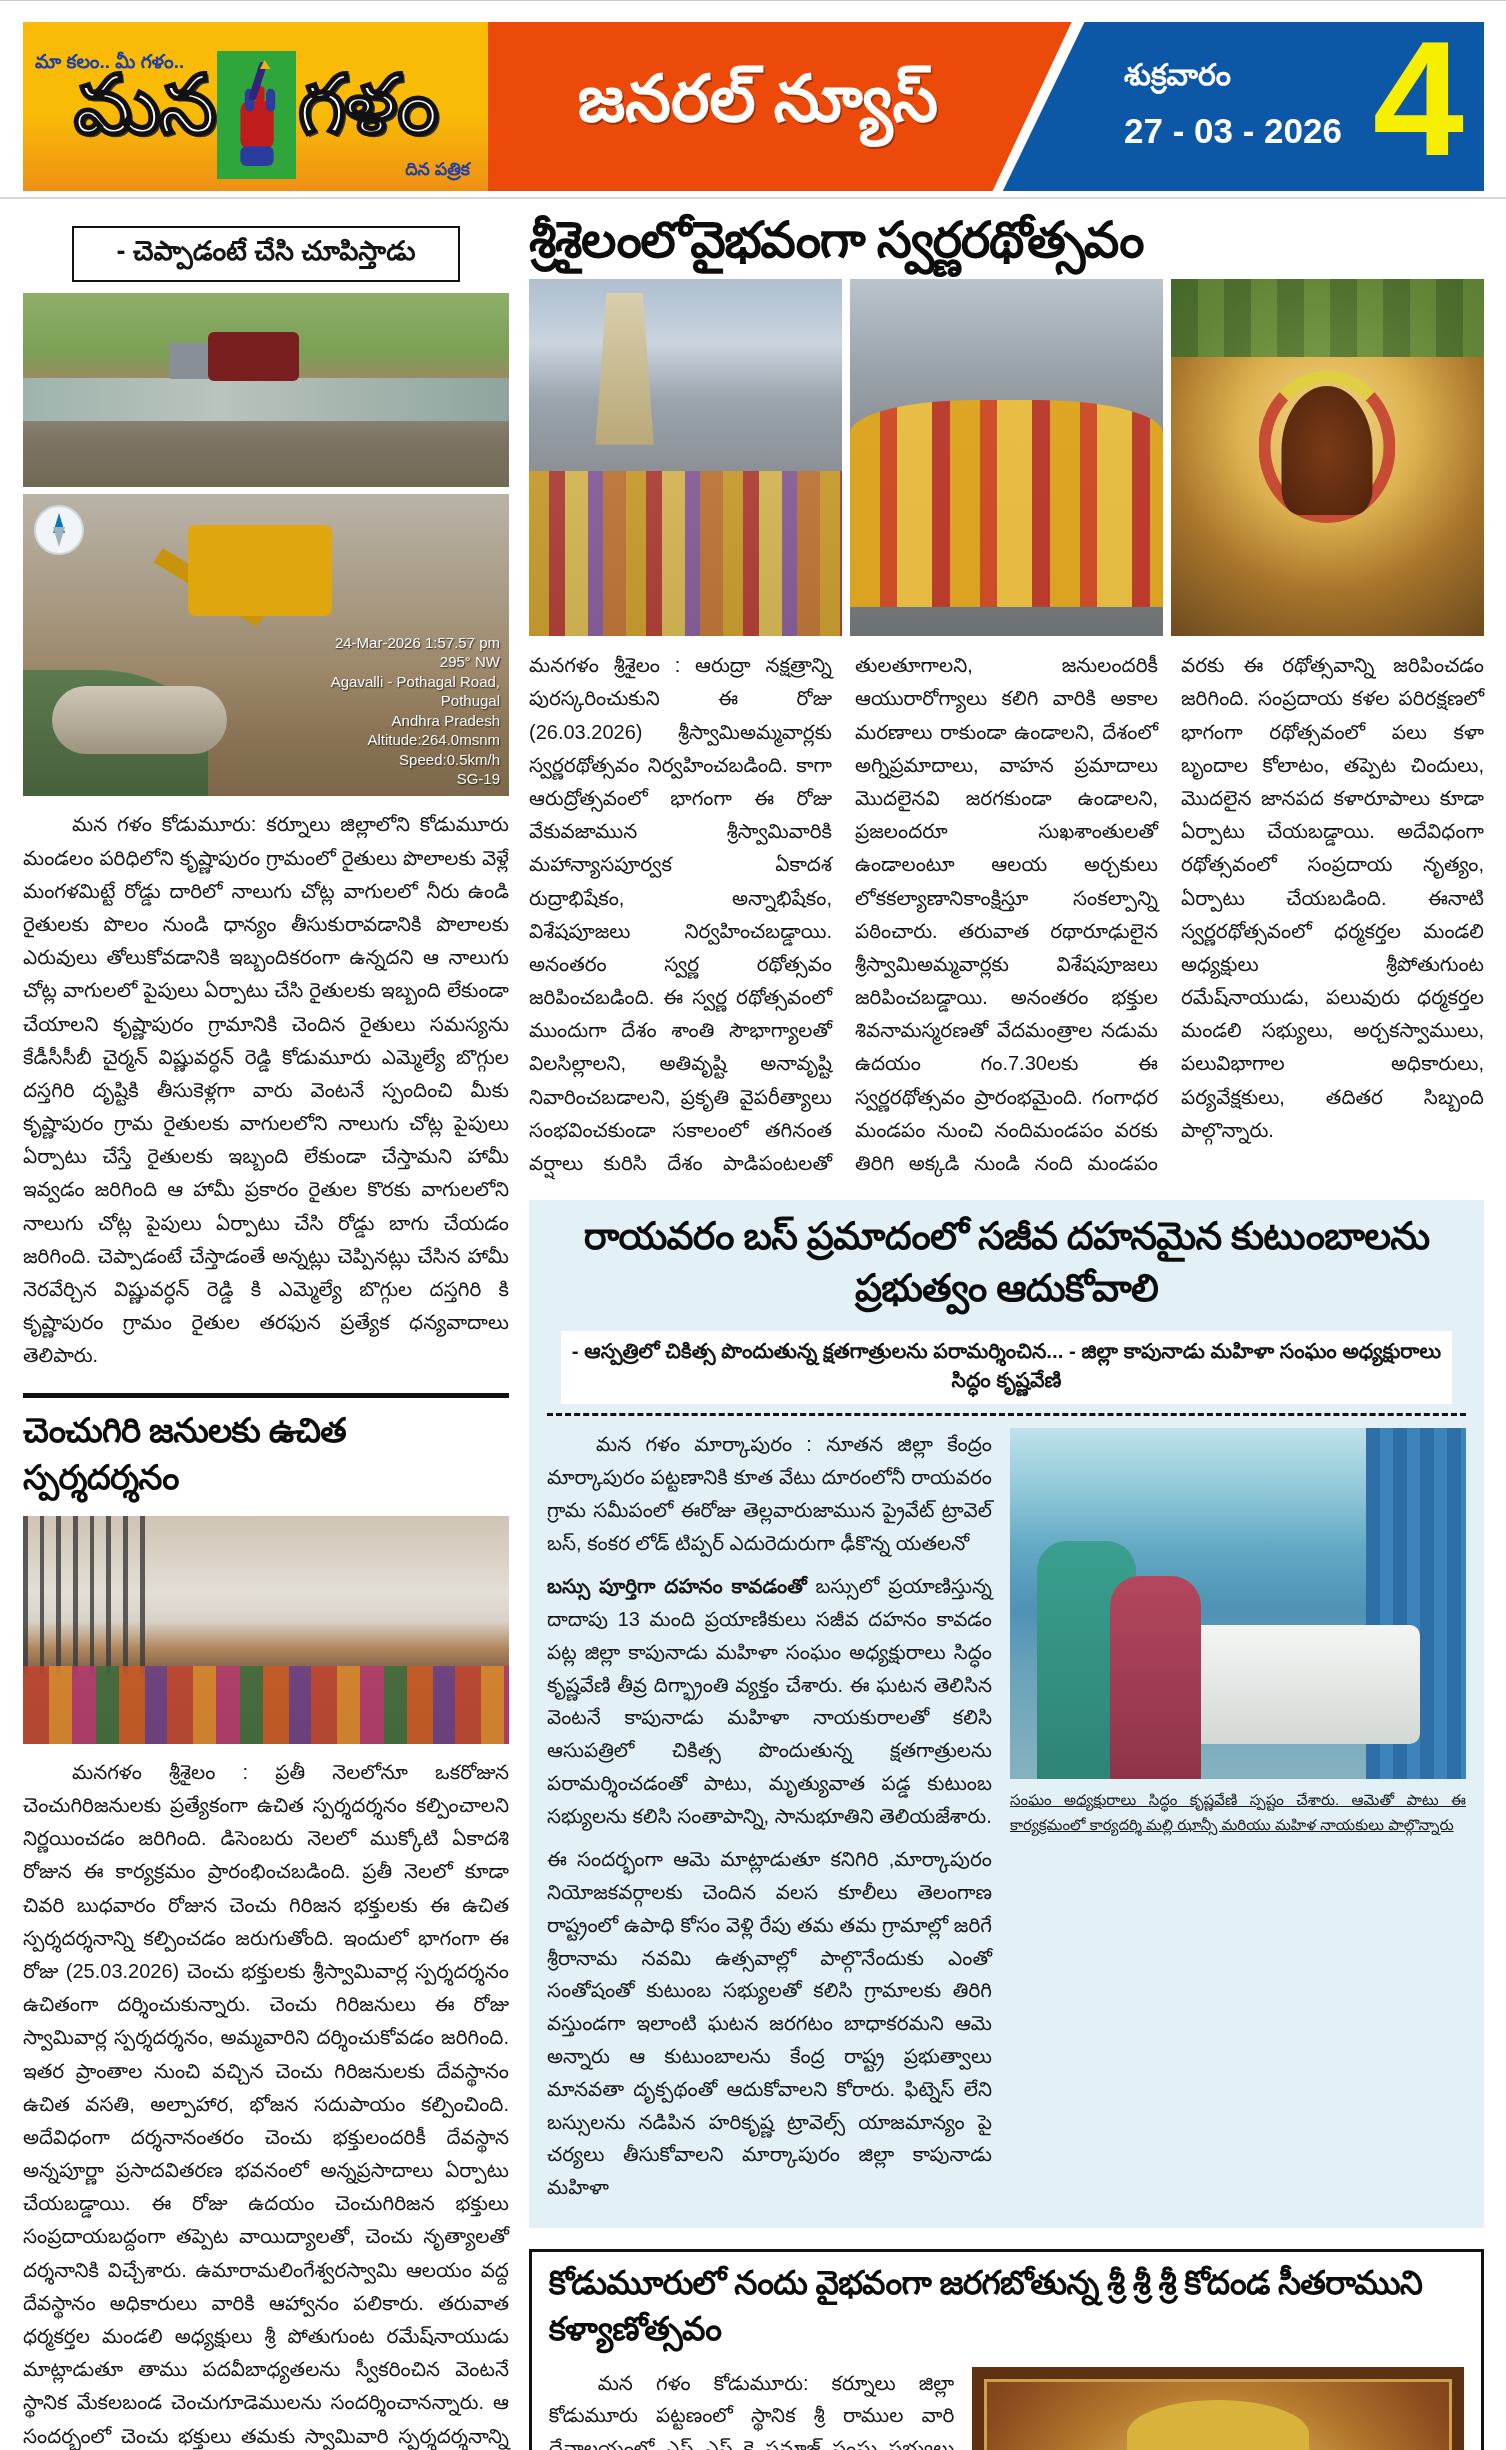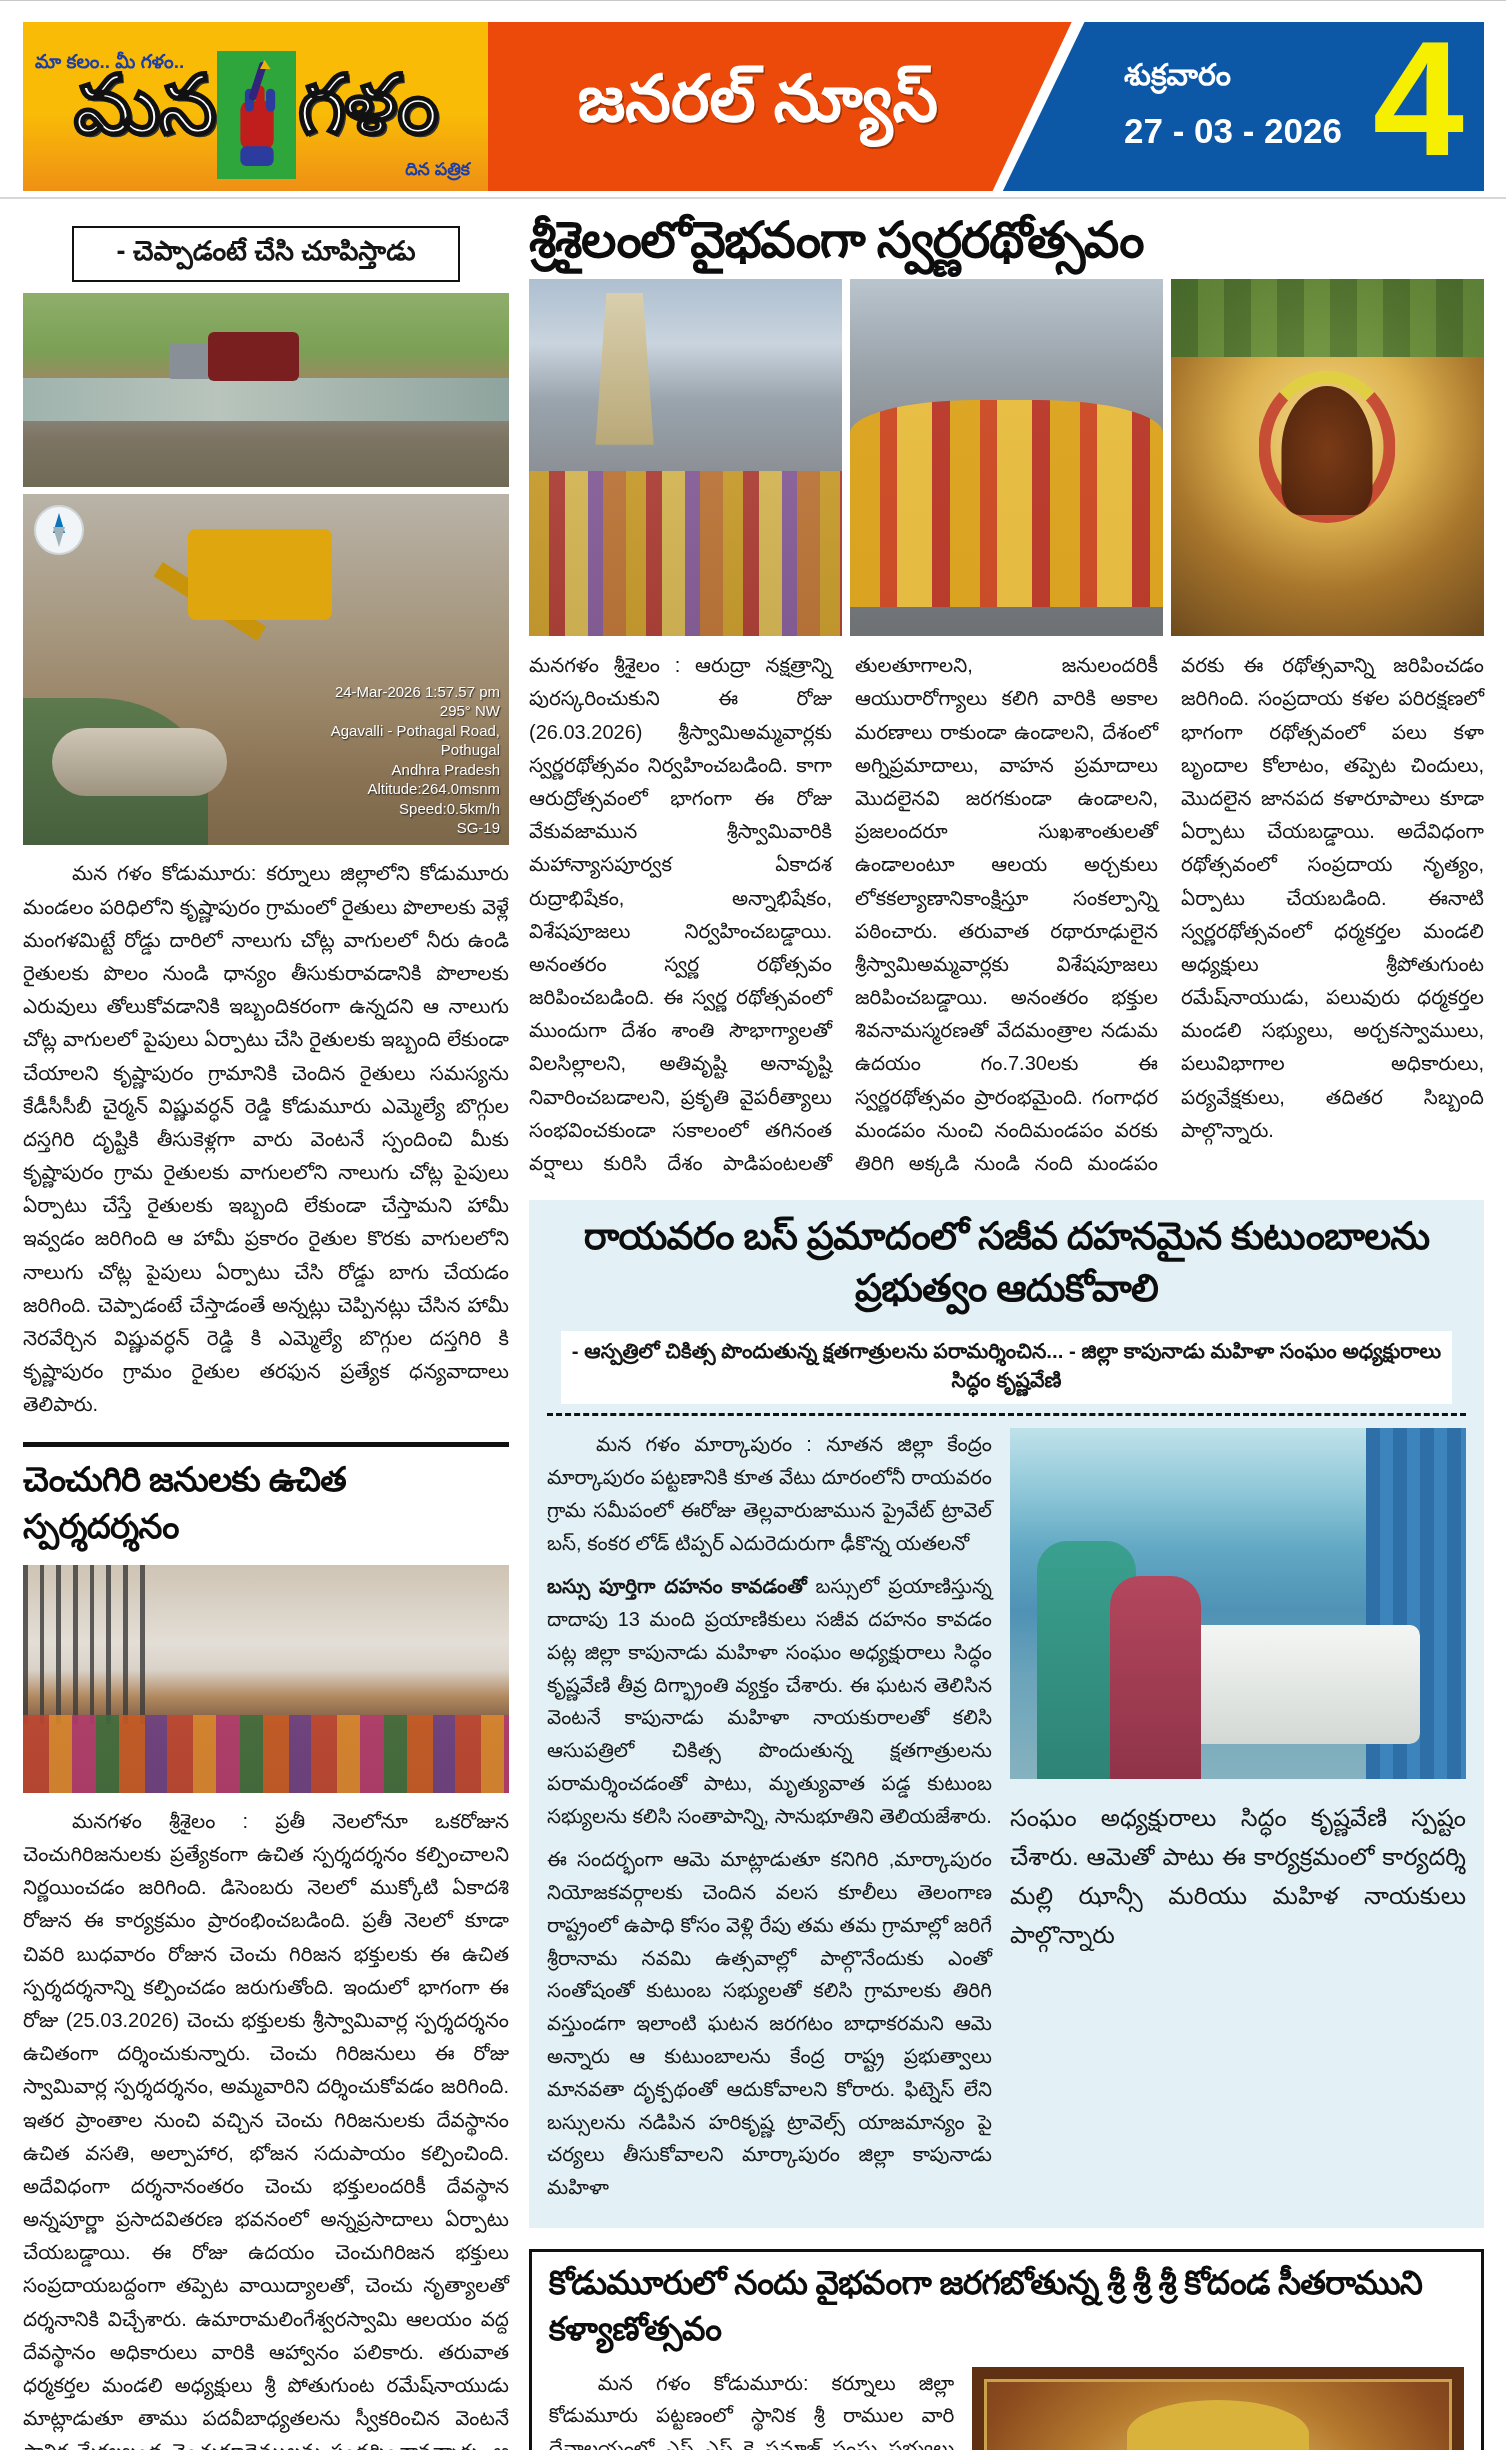--- a/index.html
+++ b/index.html
@@ -39,21 +39,21 @@
     font-size:27px; font-weight:800; padding:7.6px 4.6px; }
 
   .photo { width:100%; position:relative; overflow:hidden; }
   .photo-tractor { height:194px; background:
     linear-gradient(180deg,#8fae6a 0%, #7aa055 30%, #9b8a62 45%, #8c8a80 60%, #7d7463 75%, #6f6a55 100%); }
   .photo-tractor .water { position:absolute; left:0; top:44%; width:100%; height:22%;
     background:linear-gradient(90deg,#9fb3ad,#b8c4bc 40%,#8fa49e); }
   .photo-tractor .tractor { position:absolute; left:38%; top:20%; width:91px; height:49px; background:#7a1f1f; border-radius:6px; }
   .photo-tractor .trailer { position:absolute; left:30%; top:26%; width:53px; height:36px; background:#888f96; border-radius:3px; }
 
-  .photo-excavator { height:351px; margin-top:7.6px; background:
+  .photo-excavator { height:302px; margin-top:7.6px; background:
     linear-gradient(180deg,#b9b3a8 0%, #a89a83 35%, #9b8668 60%, #8a7354 80%, #7c674a 100%); }
   .photo-excavator .pond { position:absolute; left:0; bottom:0; width:38%; height:42%;
     background:linear-gradient(180deg,#5d7a4e,#46603d); border-radius:0 60% 0 0; }
   .photo-excavator .jcb { position:absolute; left:34%; top:10%; width:144px; height:91px; background:#e0a60e; border-radius:7.6px; }
   .photo-excavator .jcb-arm { position:absolute; left:26%; top:28%; width:122px; height:16.7px; background:#c8940c; transform:rotate(32deg); }
   .photo-excavator .pipe { position:absolute; left:6%; bottom:14%; width:175px; height:68px; background:
     linear-gradient(180deg,#cfc6b6,#9d937f); border-radius:34px; }
   .compass { position:absolute; left:10.6px; top:10.6px; width:50px; height:50px; border-radius:50%;
     background:#f2f5f7; border:2.3px solid #cfd6da; }
   .compass .needle { position:absolute; left:50%; top:6px; width:0; height:0; transform:translateX(-50%);
@@ -112,21 +112,21 @@
   .photo-hospital { height:351px; background:
     linear-gradient(180deg,#bfe2ea 0%, #8fc7d8 18%, #63a9c4 34%, #4f92b5 52%, #6aa3ba 70%, #86b2bf 100%); }
   .photo-hospital .curtain { position:absolute; right:0; top:0; width:22%; height:100%;
     background:repeating-linear-gradient(90deg,#2f6fa8 0 13.7px, #3d84bd 13.7px 27px); }
   .photo-hospital .bed { position:absolute; left:34%; bottom:10%; width:56%; height:34%;
     background:linear-gradient(#f4f6f4,#d3d8d5); border-radius:10.6px; }
   .photo-hospital .saree1 { position:absolute; left:6%; bottom:0; width:99px; height:68%;
     background:linear-gradient(#3aa08f,#2e8375); border-radius:30px 30px 0 0; }
   .photo-hospital .saree2 { position:absolute; left:22%; bottom:0; width:91px; height:58%;
     background:linear-gradient(#b3475d,#8f3349); border-radius:30px 30px 0 0; }
-  .bus-caption { font-size:24px; line-height:1.62; text-align:justify; margin-top:20px; }
+  .bus-caption { font-size:15px; line-height:1.62; text-align:justify; margin-top:9px;text-decoration:underline; }
 
   
   .kodumuru-box { border:3.8px solid #111; margin-top:21px; padding:12px 16.7px 15px 16.7px; background:#fff; }
   .kodumuru-headline { font-size:33px; font-weight:800; letter-spacing:-0.8px; }
   .kodumuru-flex { display:flex; gap:18px; margin-top:10.6px; }
   .kodumuru-text { flex:1; font-size:20px; line-height:1.62; text-align:justify; }
   .kodumuru-right { width:492px; flex:0 0 492px; }
   .photo-deity { height:550px; border:12px solid #5f3012; outline:3px solid #caa24c; outline-offset:-15px;
     background:radial-gradient(circle at 50% 36%, #f0e3b2 0%, #ddb964 22%, #b67a2e 44%, #8a4a1e 66%, #5f2f14 100%); position:relative; overflow:hidden; }
   .photo-deity .umbrella { position:absolute; left:50%; top:4%; transform:translateX(-50%); width:182px; height:68px;

